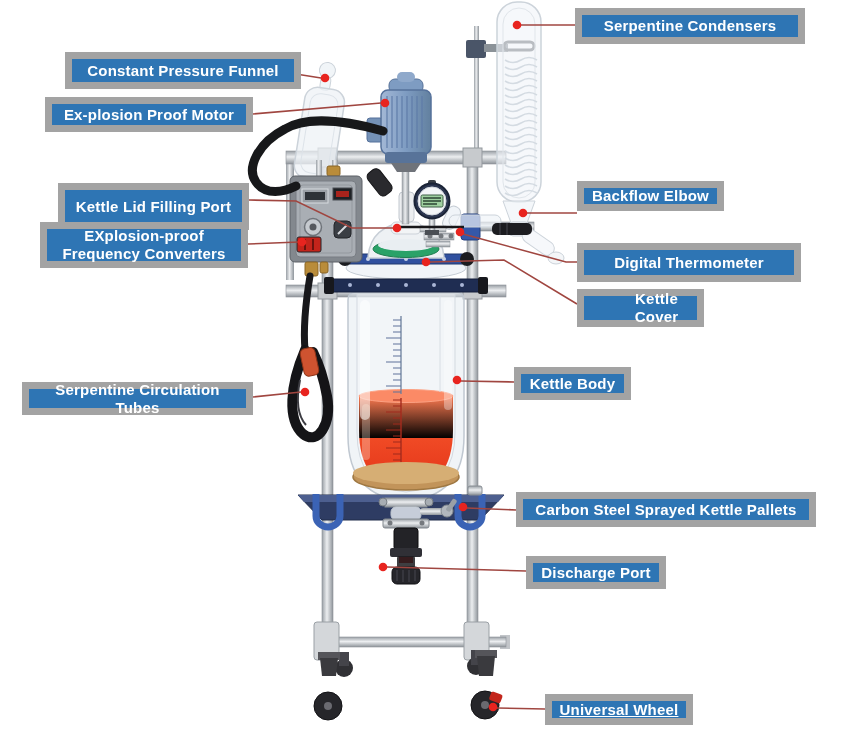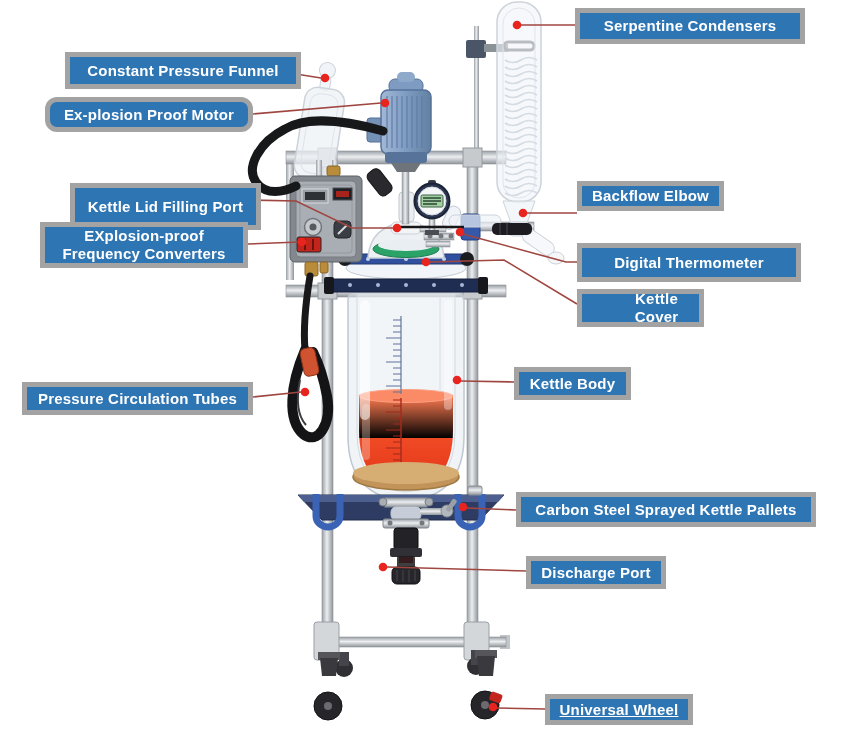--- a/index.html
+++ b/index.html
@@ -2,21 +2,21 @@
 <html><head>
 <meta charset="utf-8">
 <style>
   html,body{margin:0;padding:0;background:#fff;}
   .stage{
     position:relative;width:868px;height:740px;background:#ffffff;overflow:hidden;
     font-family:"Liberation Sans",sans-serif;
   }
   .stage svg{position:absolute;left:0;top:0;}
   .label{
-    position:absolute;background:#2e75b4;border:5px solid #a3a3a3;color:#fff;
+    position:absolute;background:#2e75b4;border:7px solid #a3a3a3;color:#fff;
     font:bold 15px/1.2 "Liberation Sans",sans-serif;
     display:flex;align-items:center;justify-content:center;text-align:center;
     box-sizing:border-box;padding:2px 4px;letter-spacing:0.2px;
   }
 </style>
 </head>
 <body>
 
 <div class="stage">
 
@@ -293,35 +293,35 @@
         <circle cx="463" cy="507" r="4.3"></circle>
         <circle cx="383" cy="567" r="4.3"></circle>
     <circle cx="493" cy="707" r="4.3"></circle>
   </g>
 </svg>
 
 <div class="label" style="left:575px;top:8px;width:230px;height:36px;">Serpentine Condensers</div>
 
 <div class="label" style="left:41px;top:52px;width:236px;height:37px;margin-left:24px;">Constant Pressure Funnel</div>
 
-<div class="label" style="left:45px;top:97px;width:208px;height:35px;border-radius:12px;">Ex-plosion Proof Motor</div>
-
-<div class="label" style="left:58px;top:183px;width:191px;height:47px;margin-left:12px;">Kettle Lid Filling Port</div>
+<div class="label" style="left:45px;top:97px;width:208px;height:35px;">Ex-plosion Proof Motor</div>
+
+<div class="label" style="left:58px;top:183px;width:191px;height:47px;">Kettle Lid Filling Port</div>
 
 <div class="label" style="left:40px;top:222px;width:208px;height:46px;">EXplosion-proof Frequency Converters</div>
 
 <div class="label" style="left:577px;top:181px;width:147px;height:30px;">Backflow Elbow</div>
 
 <div class="label" style="left:577px;top:243px;width:224px;height:39px;">Digital Thermometer</div>
 
 <div class="label" style="left:577px;top:289px;width:127px;height:38px;padding-left:36px;">Kettle Cover</div>
 
 <div class="label" style="left:514px;top:367px;width:117px;height:33px;">Kettle Body</div>
 
-<div class="label" style="left:22px;top:382px;width:231px;height:33px;">Pressure Circulation Tubes</div>
+<div class="label" style="left:22px;top:382px;width:231px;height:33px;">Serpentine Circulation Tubes</div>
 
 <div class="label" style="left:516px;top:492px;width:300px;height:35px;">Carbon Steel Sprayed Kettle Pallets</div>
 
 <div class="label" style="left:526px;top:556px;width:140px;height:33px;text-align:center;">Discharge Port</div>
 
 <div class="label" style="left:545px;top:694px;width:148px;height:31px;text-decoration:underline;">Universal Wheel</div>
 
 </div>
 
 </body></html>

